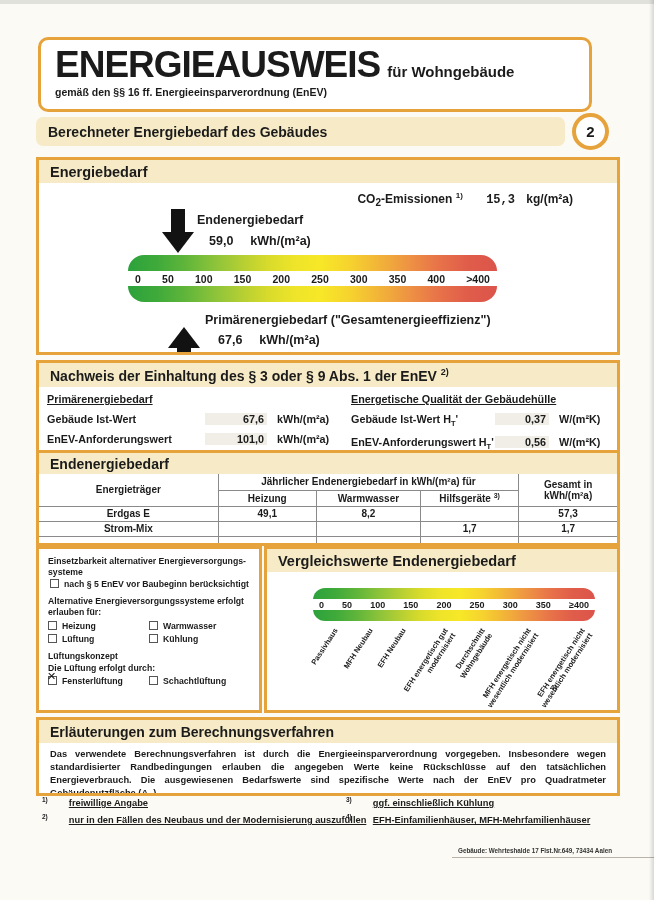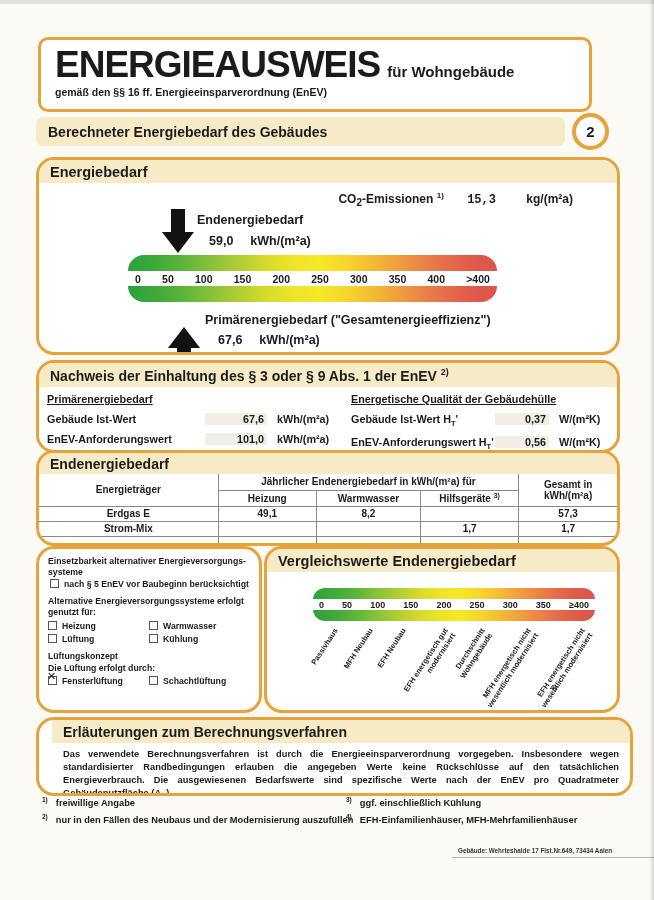--- a/index.html
+++ b/index.html
@@ -7,21 +7,21 @@
     position:relative; width:654px; height:900px; margin:0 auto;
     background:#fbfaf5; overflow:hidden;
     font-family:"Liberation Sans","DejaVu Sans",sans-serif;
     color:#1b1b1b; font-weight:bold;
   }
   .page::before { content:""; position:absolute; top:0; left:0; right:0; height:4px;
     background:rgba(110,110,110,0.18); }
   .page::after { content:""; position:absolute; top:0; right:0; bottom:0; width:5px;
     background:linear-gradient(to left, rgba(60,60,60,0.18), rgba(60,60,60,0)); }
 
-  .sec { position:absolute; border:3px solid #E7A33B; border-radius:18px;
+  .sec { position:absolute; border:3px solid #E7A33B; border-radius:0;
          background:#fff; overflow:hidden; }
   .sec-head { background:#F6EBC6; padding:4px 11px 3px; font-size:14px; }
 
   
   #header-box { left:38px; top:37px; width:548px; height:69px; border-radius:10px; }
   #header-box .inner { padding:5px 14px 0; }
   .main-title { font-size:37px; letter-spacing:-1px; line-height:40px; }
   .title-suffix { font-size:15px; margin-left:7px; }
   .doc-subtitle { font-size:10.5px; margin-top:1px; }
 
@@ -32,21 +32,21 @@
   #page-circle { position:absolute; left:572px; top:113px; width:29px; height:29px;
     border:4px solid #E7A33B; border-radius:50%; background:#fff;
     display:flex; align-items:center; justify-content:center; font-size:15px; }
 
   
   #sec-energie { left:36px; top:157px; width:578px; height:192px; }
   #sec-energie .sec-head { font-size:14.5px; }
   .co2-line { position:absolute; top:31px; right:44px; font-size:12px; }
   .co2-line sup { font-size:8px; }
   .co2-line .val { margin-left:20px;font-family:Liberation Mono, monospace; }
-  .co2-line .unit { margin-left:27px; }
+  .co2-line .unit { margin-left:8px; }
 
   .arr { position:absolute; }
   .arr .stem { position:absolute; background:#121212; }
   .arr .tri-down { position:absolute; width:0; height:0;
      border-left:16px solid transparent; border-right:16px solid transparent;
      border-top:21px solid #121212; }
   .arr .tri-up { position:absolute; width:0; height:0;
      border-left:16px solid transparent; border-right:16px solid transparent;
      border-bottom:21px solid #121212; }
   #arrow-down { left:0; top:0; }
@@ -114,31 +114,31 @@
   
   #sec-vergleich { left:264px; top:546px; width:350px; height:161px; }
   #sec-vergleich .sec-head { font-size:14.5px; }
   .vlabels { position:absolute; left:0; top:78px; right:0; height:80px; }
   .vlabel { position:absolute; top:0; width:92px; text-align:right;
     font-size:7.6px; line-height:1.15; transform:rotate(-57deg);
     transform-origin:100% 0; }
   .vfootnote { position:absolute; left:283px; top:134px; font-size:8px; }
 
   
-  #sec-erlaeut { left:36px; top:717px; width:578px; height:73px;padding-left:13px; }
+  #sec-erlaeut { left:36px; top:717px; width:578px; height:73px; }
   #sec-erlaeut .content { padding:5px 11px 0; font-size:9.3px; line-height:1.4;
     text-align:justify; }
   #sec-erlaeut sub { font-size:7px; }
 
   
   #footnotes { position:absolute; left:36px; top:796px; width:582px;
     font-size:9.3px; }
   .fn { position:absolute; }
   .fn sup { font-size:6.5px; }
-  .fn .fn-text { margin-left:8px; }
+  .fn .fn-text { margin-left:21px;text-decoration:underline; }
   #fn-1 { left:6px; top:0; } #fn-2 { left:6px; top:17px; }
   #fn-3 { left:310px; top:0; } #fn-4 { left:310px; top:17px; }
 
   
   #footer-note { position:absolute; left:458px; top:847px; font-size:6.3px;
     font-weight:bold; color:#333; }
   #footer-line { position:absolute; left:452px; top:857px; width:202px;
     border-top:1px solid #b7b3ab; }
 </style>
 </head>
@@ -289,21 +289,21 @@
     <div class="content">
       <div class="blk">
         <div>Einsetzbarkeit alternativer Energieversorgungs-</div>
         <div>systeme</div>
         <div class="indent">
           <span class="cb"><span class="mark"></span></span><span>nach § 5 EnEV vor Baubeginn berücksichtigt</span>
         </div>
       </div>
       <div class="blk">
         <div>Alternative Energieversorgungssysteme erfolgt</div>
-        <div>genutzt für:</div>
+        <div>erlauben für:</div>
         <div class="usage-grid">
           <div><span class="cb"><span class="mark"></span></span><span>Heizung</span></div>
           <div><span class="cb"><span class="mark"></span></span><span>Warmwasser</span></div>
           <div><span class="cb"><span class="mark"></span></span><span>Lüftung</span></div>
           <div><span class="cb"><span class="mark"></span></span><span>Kühlung</span></div>
         </div>
       </div>
       <div class="blk">
         <div>Lüftungskonzept</div>
         <div>Die Lüftung erfolgt durch:</div>

